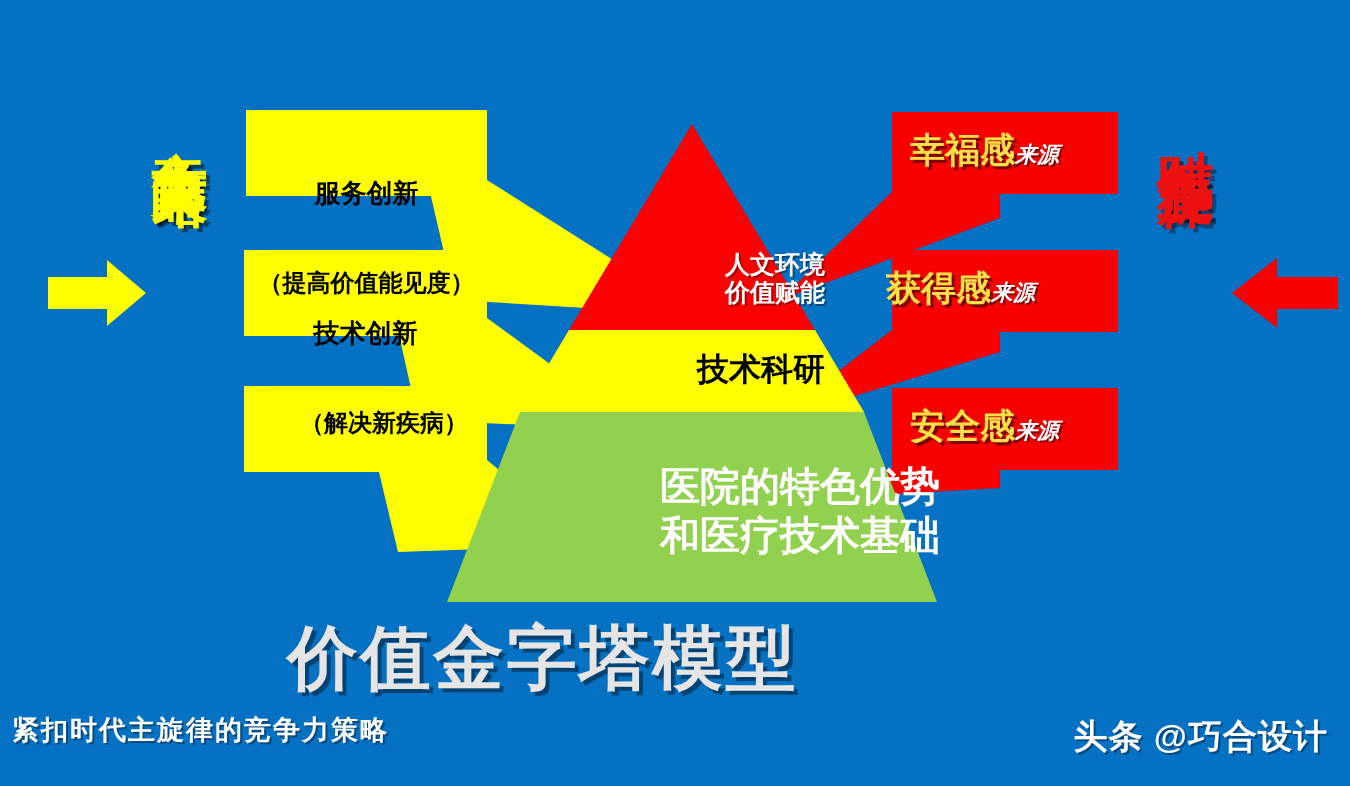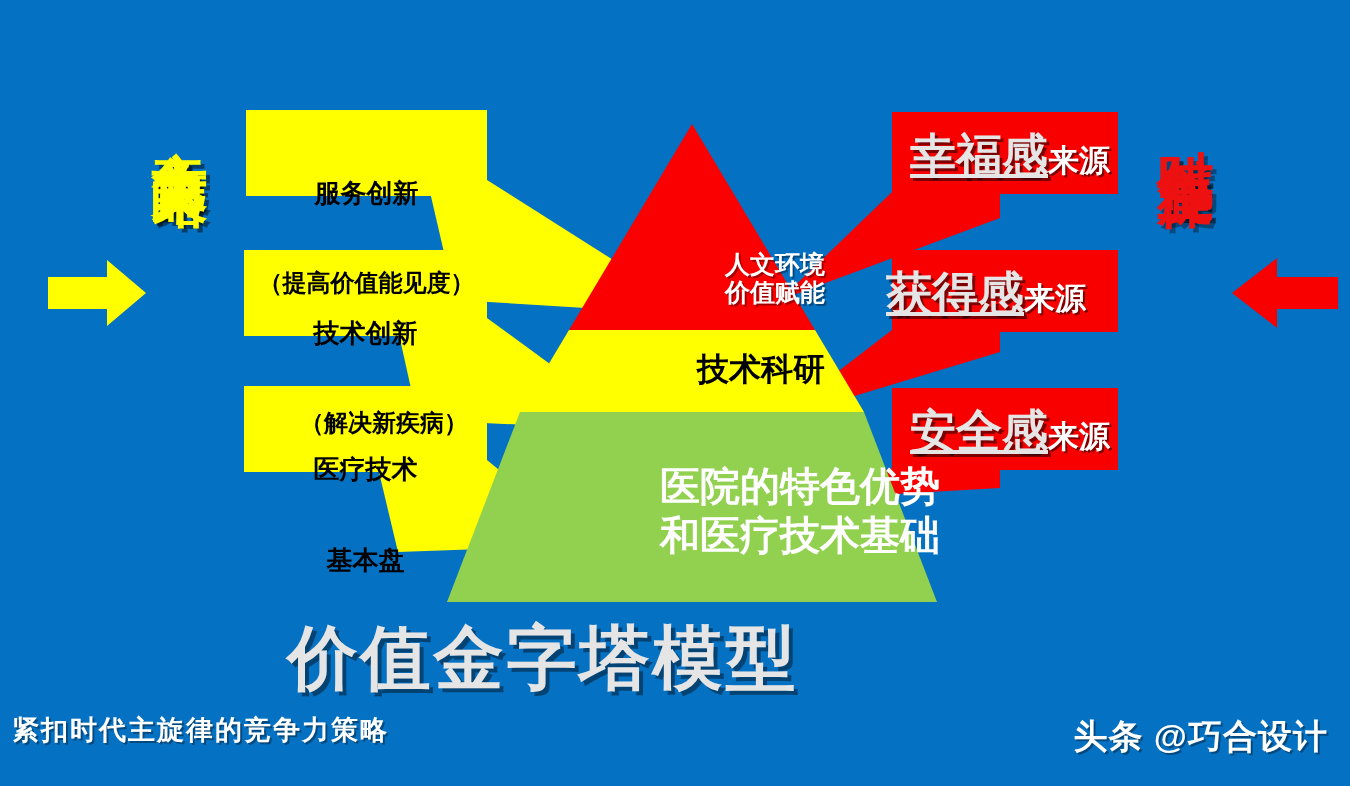--- a/index.html
+++ b/index.html
@@ -50,29 +50,29 @@
     white-space:pre;
   }
   
   .rbox-text{
     position:absolute;
     white-space:nowrap;
     font-weight:bold;
     line-height:1;
   }
   .rbox-text .big{
-    color:#e5e5e5;
-    font-size:46px;
+    color:#fde047;
+    font-size:35px;
     text-shadow:3px 3px 0 rgba(0,0,0,.5);
-    text-decoration:underline;
   }
   .rbox-text .small{
     color:#ffffff;
-    font-size:31px;
+    font-size:22px;
     text-shadow:2px 2px 0 rgba(0,0,0,.5);
+    font-style:italic;
   }
 
   
   .tier-text{position:absolute;text-align:right;font-weight:bold;white-space:pre;line-height:1.12;}
   #tier-top-text{
     left:560px;top:250px;width:265px;
     color:#ffffff;font-size:25px;
     text-shadow:2px 2px 0 rgba(0,0,0,.35);
   }
   #tier-mid-text{
@@ -157,24 +157,20 @@
   <div class="ybox-text" style="left:246px;top:118px;width:241px;font-size:26px;">
     <div>服务创新</div>
     <div style="font-size:24px;">（提高价值能见度）</div>
   </div>
 
   <div class="ybox-text" style="left:244px;top:258px;width:243px;font-size:26px;">
     <div>技术创新</div>
     <div style="font-size:24px;margin-left:37px;">（解决新疾病）</div>
   </div>
 
-  <div class="ybox-text" style="left:244px;top:394px;width:243px;font-size:26px;">
-    <div>医疗技术</div>
-    <div>基本盘</div>
-  </div>
 
   <div class="rbox-text" style="left:910px;top:132px;">
     <span class="big">幸福感</span><span class="small">来源</span>
   </div>
 
   <div class="rbox-text" style="left:886px;top:270px;">
     <span class="big">获得感</span><span class="small">来源</span>
   </div>
 
   <div class="rbox-text" style="left:910px;top:408px;">

